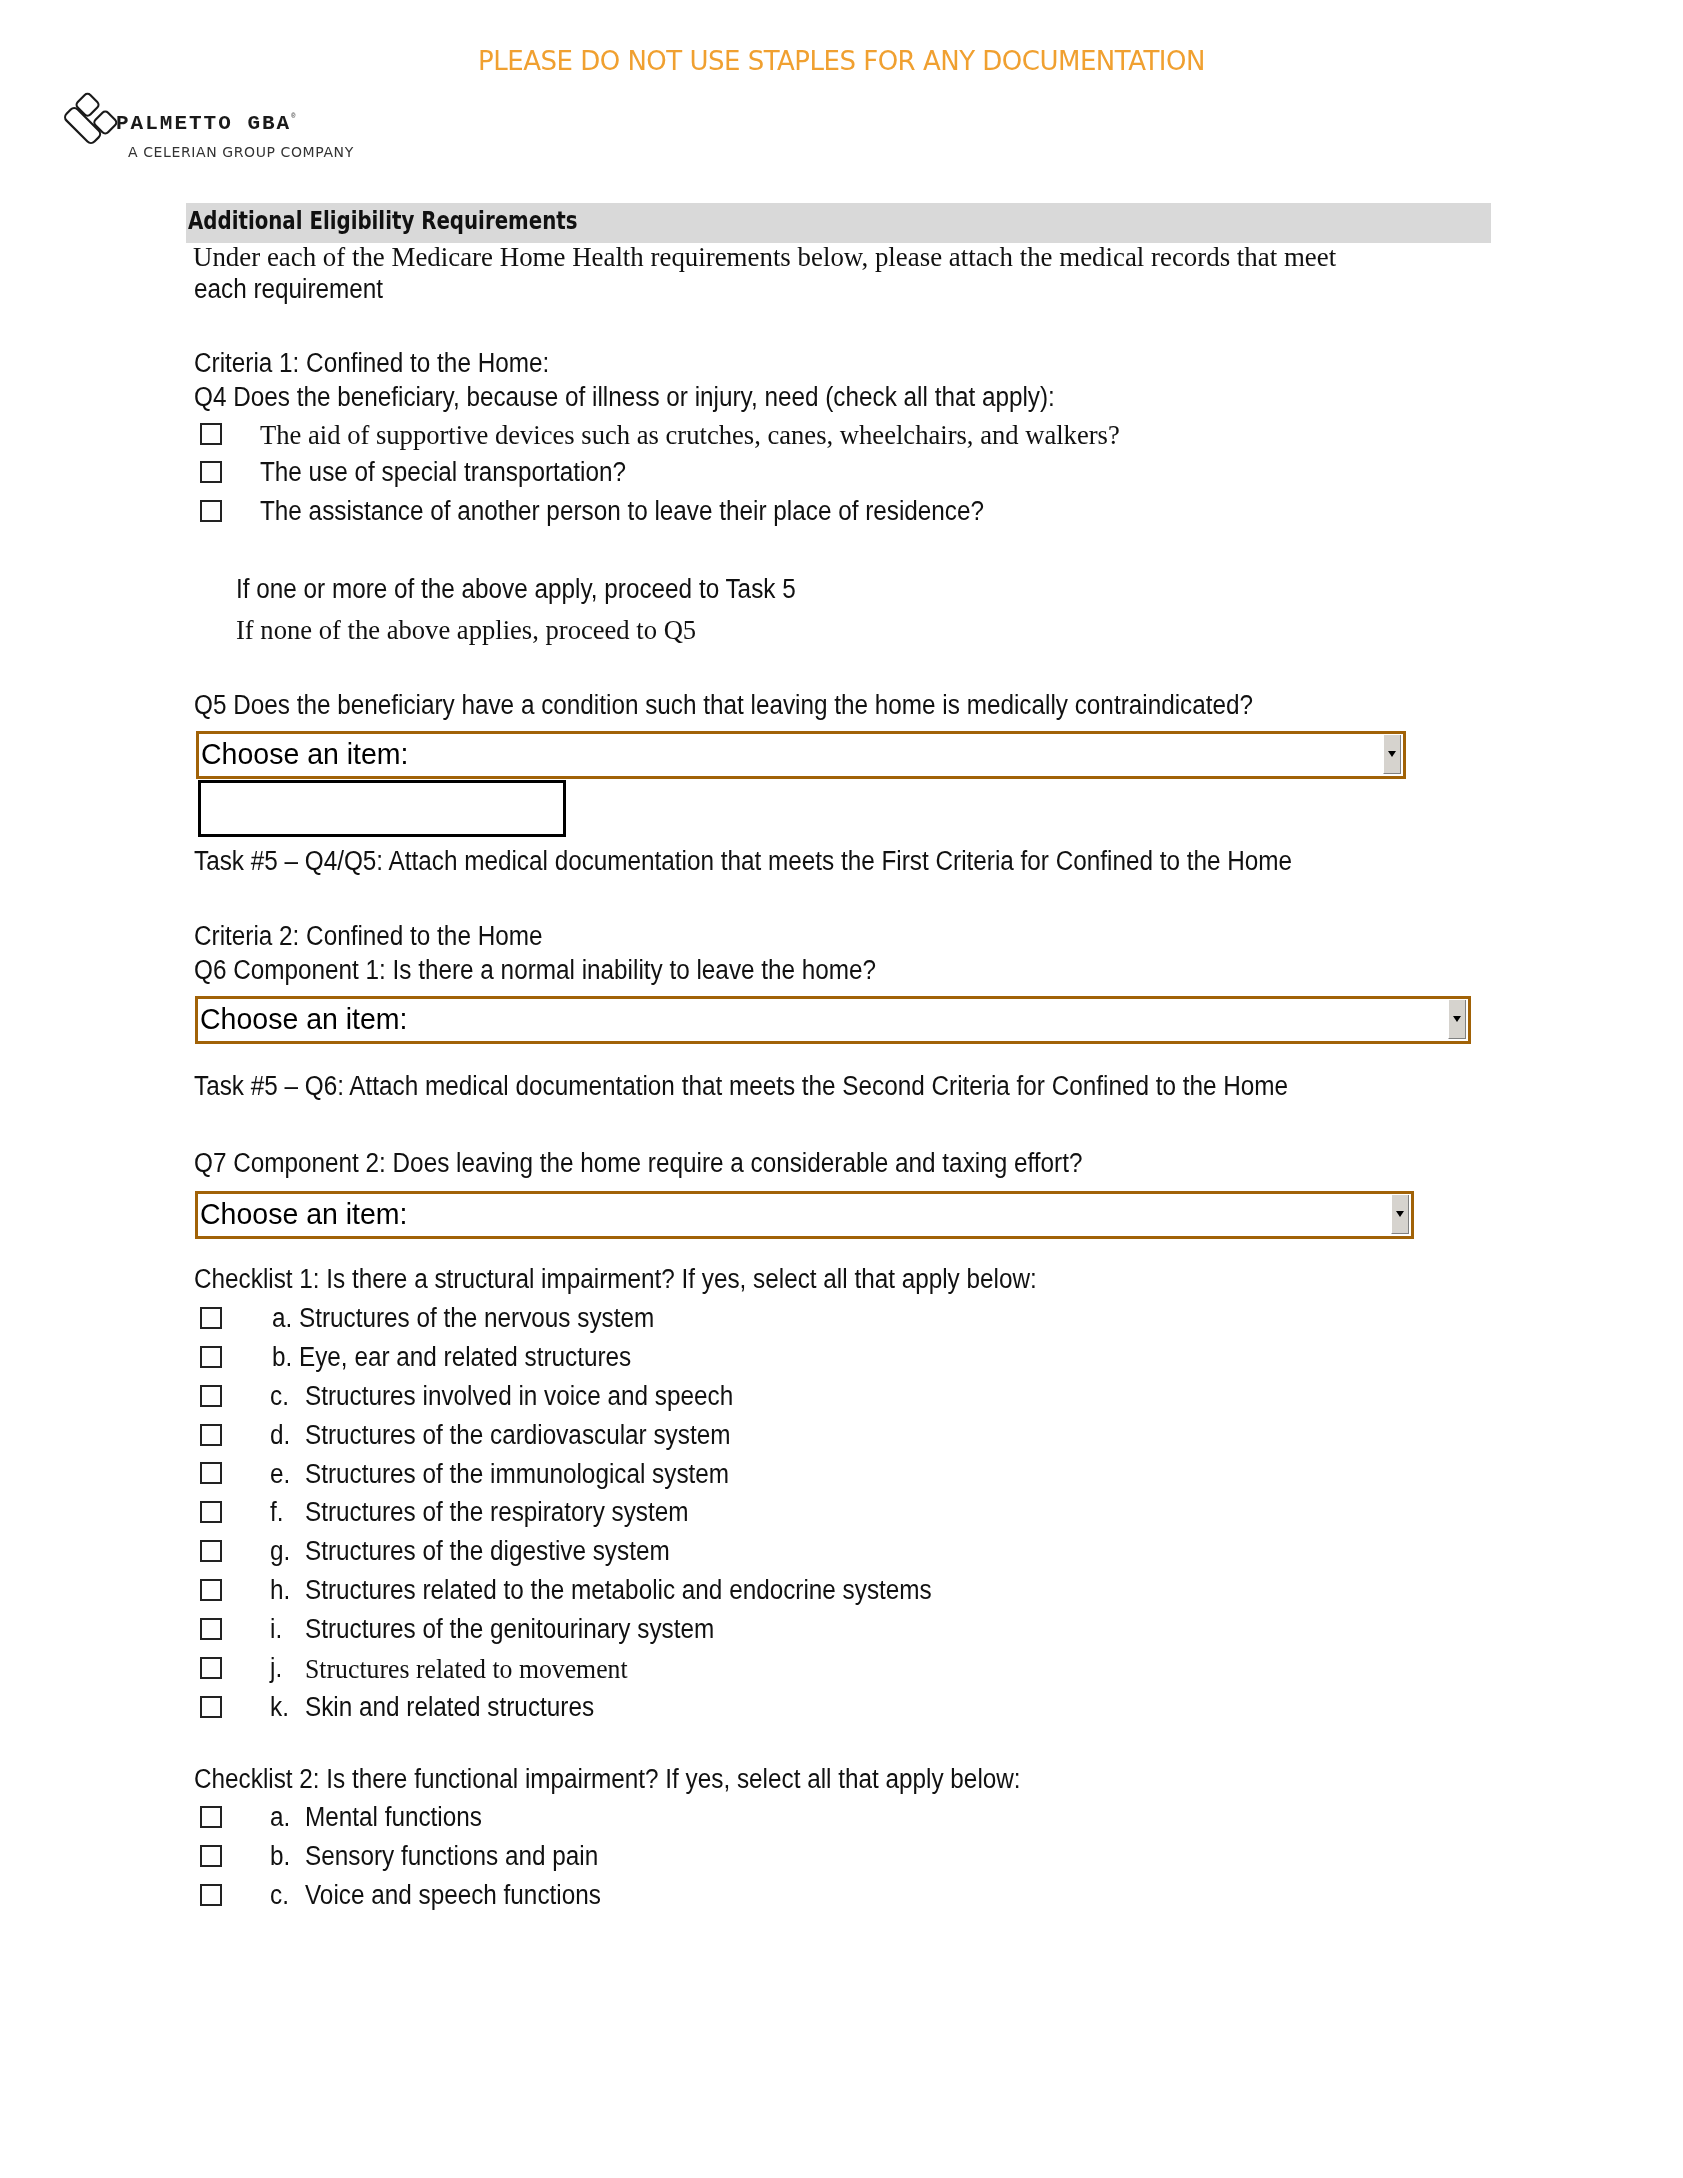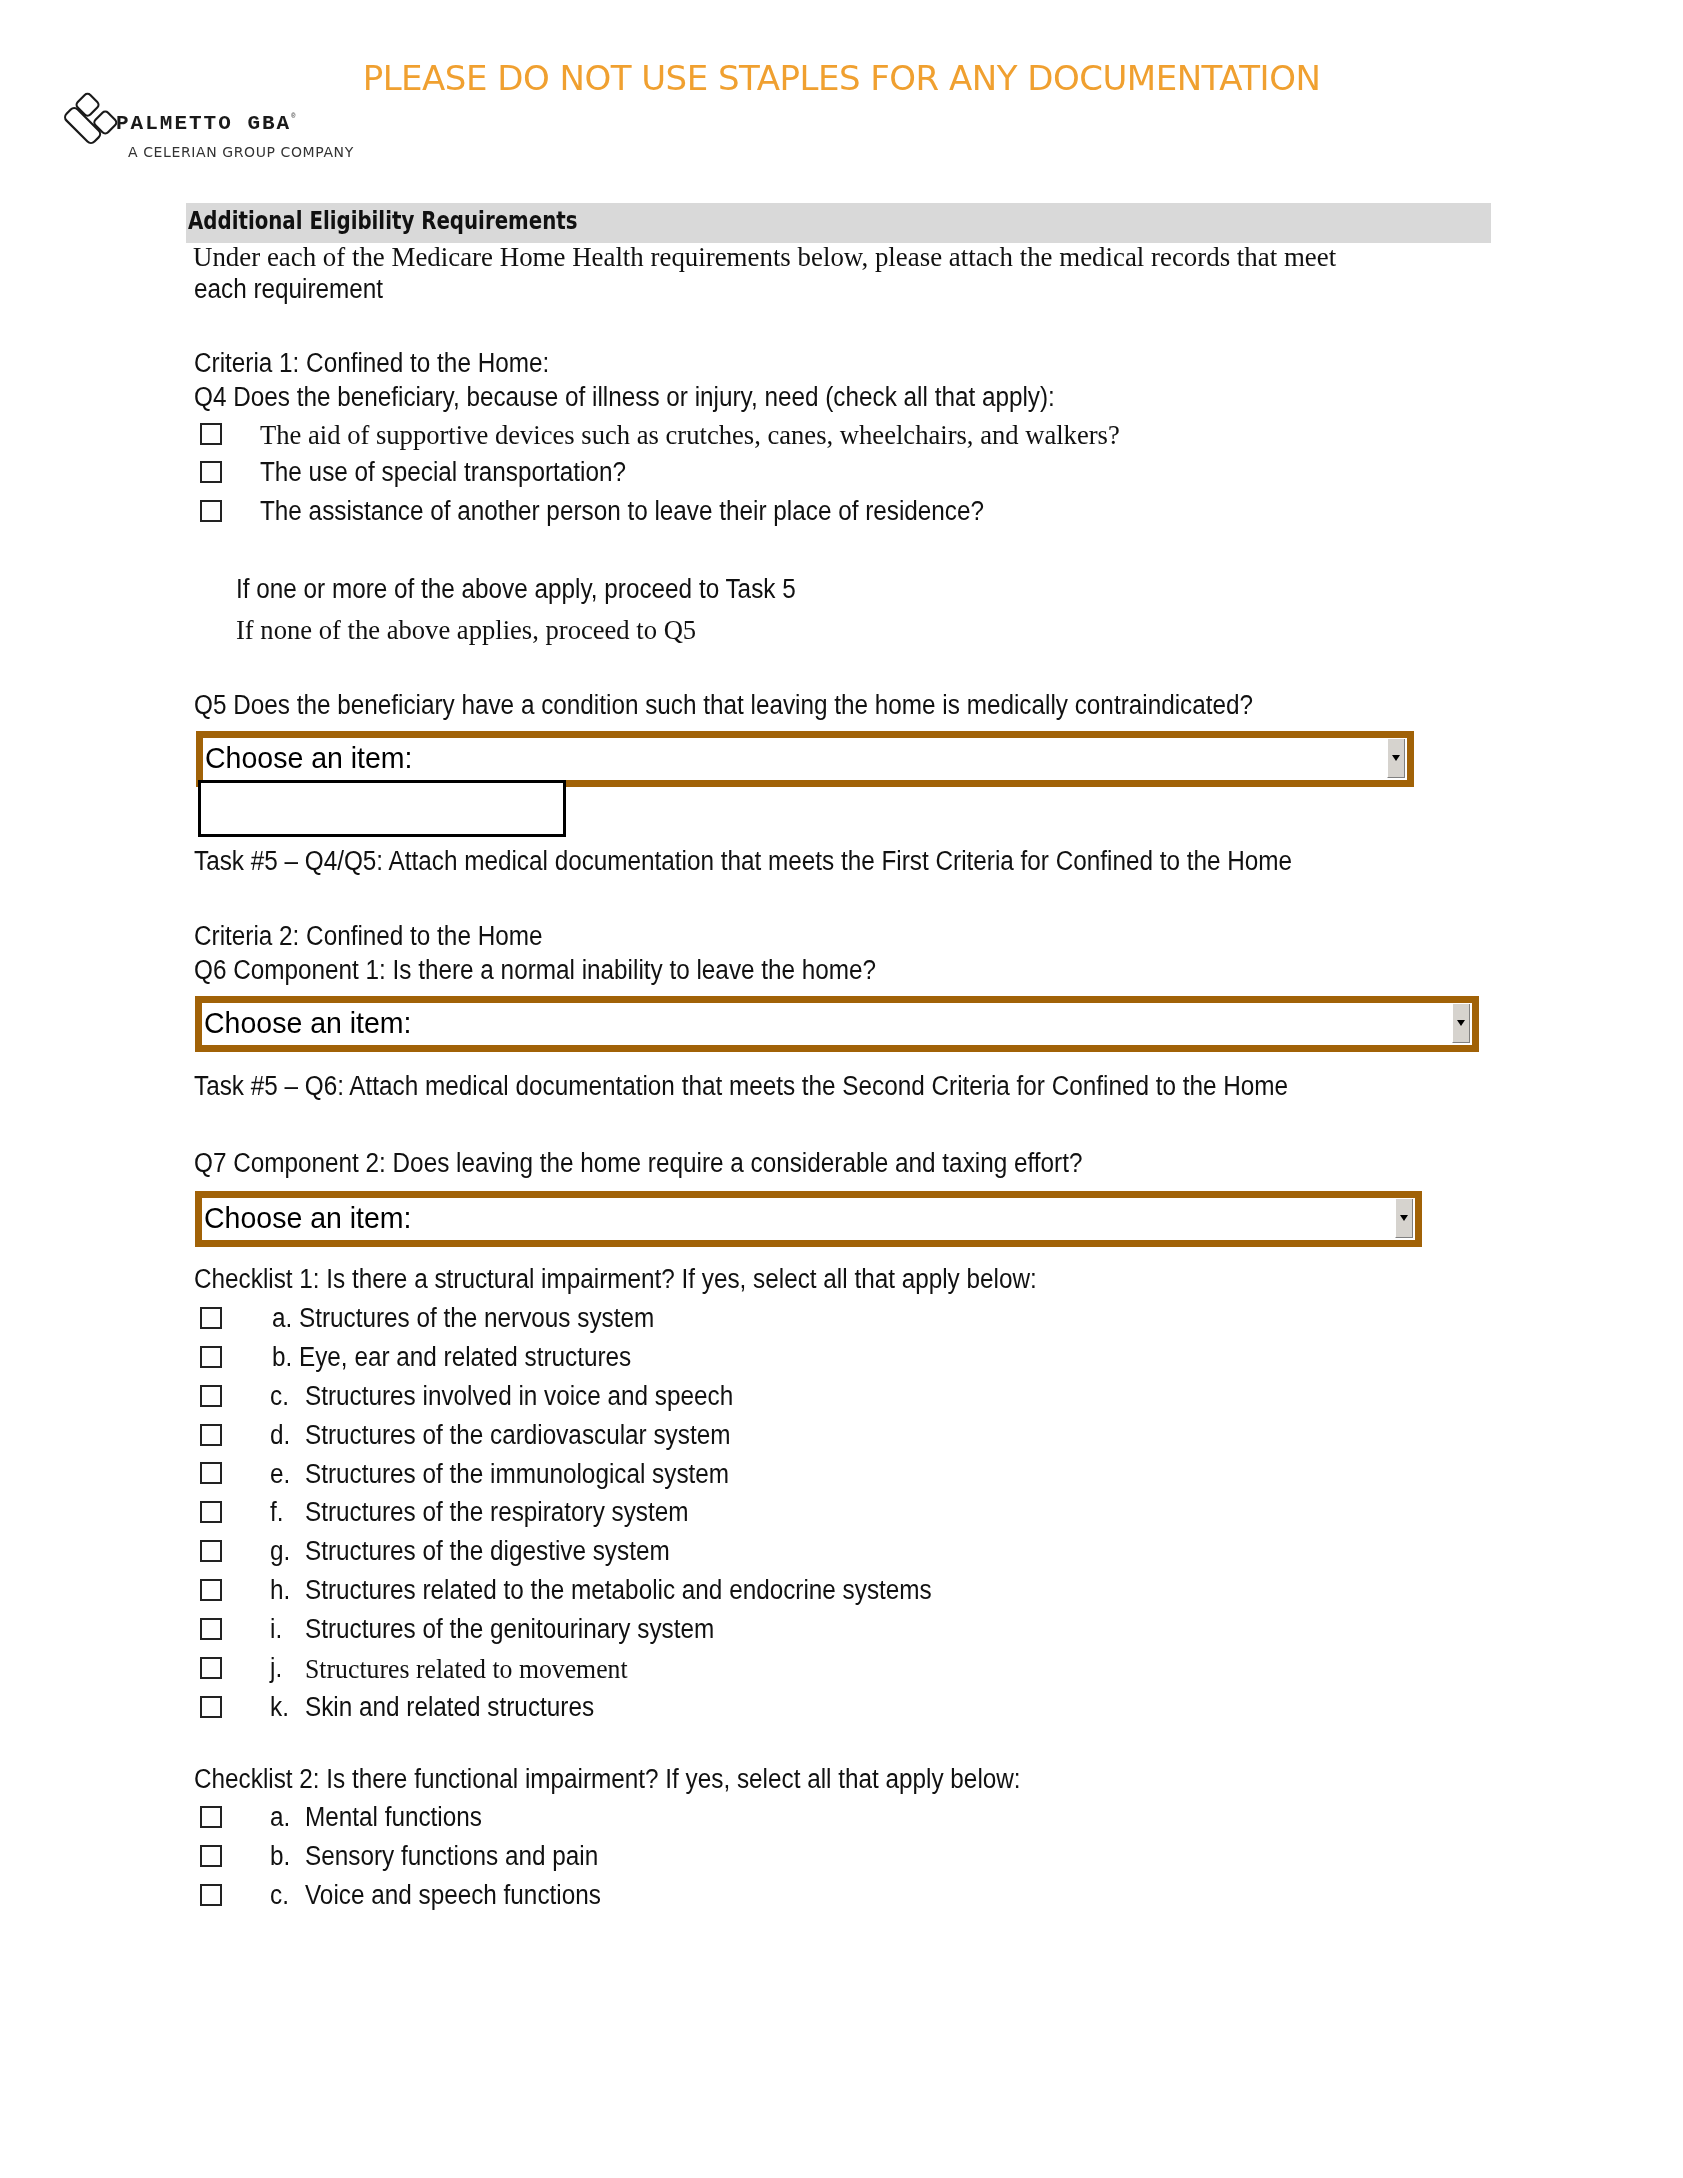--- a/index.html
+++ b/index.html
@@ -1,35 +1,35 @@
 <!DOCTYPE html>
 <html><head>
 <meta charset="utf-8">
 <style>
   html, body { margin: 0; padding: 0; background: #ffffff; }
   body { width: 1683px; height: 2178px; position: relative; overflow: hidden;
          font-family: "Liberation Sans", sans-serif; color: #111; }
   .abs { position: absolute; white-space: nowrap; }
   .banner { left: 0; width: 1683px; top: 46px; text-align: center; color: #f0a030;
-            font-family: "DejaVu Sans", sans-serif; font-size: 34px; letter-spacing: -0.5px; margin-top: 12px; }
+            font-family: "DejaVu Sans", sans-serif; font-size: 26px; letter-spacing: -0.5px; }
   .logo { left: 55px; top: 92px; width: 337px; height: 74px; }
   .logo svg { position: absolute; left: 0; top: 0; }
   .logo-name { position: absolute; left: 61px; top: 20px; font-size: 21px; font-weight: bold;
                letter-spacing: 2px; color: #1a1a1a; font-family: Liberation Mono, monospace; }
   .logo-reg { font-size: 7px; vertical-align: top; color: #666; letter-spacing: 0; }
   .logo-sub { position: absolute; left: 73px; top: 52px; font-size: 14px; color: #333;
               letter-spacing: 0.6px; font-family: "DejaVu Sans", sans-serif; }
   .section-bar { left: 186px; top: 203px; width: 1305px; height: 40px; background: #d9d9d9; }
   .section-title { left: 188px; top: 206px; font-size: 25px; font-weight: bold;
                    font-family: "DejaVu Sans Condensed", "DejaVu Sans", sans-serif; transform: scaleX(0.88); transform-origin: left; }
   .serif { font-family: "Liberation Serif", serif; }
   .body { font-size: 27px; }
   .cond { font-family: "Liberation Sans Narrow", "Liberation Sans", sans-serif; font-size: 27px; transform: scaleX(0.9); transform-origin: left; }
   .cb { position: absolute; width: 18px; height: 18px; border: 2px solid #222; background: #fff; }
-  .dropdown { position: absolute; border: 7px solid #a16207; background: #fff; height: 42px; }
+  .dropdown { position: absolute; border: 3px solid #a16207; background: #fff; height: 42px; }
   .dropdown .val { position: absolute; left: 2px; top: 3px; font-size: 30px; color: #000;
                    font-family: "Liberation Sans", sans-serif; transform: scaleX(0.95); transform-origin: left; }
   .dropdown .arrow { position: absolute; right: 2px; top: 1px; width: 16px; height: 38px; background: #d6d3ce;
                      border-left: 1px solid #fff; border-right: 1px solid #808080; border-bottom: 1px solid #808080; }
   .dropdown .arrow::after { content: ""; position: absolute; left: 4px; top: 16px;
                      border-left: 4px solid transparent; border-right: 4px solid transparent; border-top: 6px solid #000; }
   .smallbox { position: absolute; left: 198px; top: 780px; width: 362px; height: 51px; border: 3px solid #000; background: #fff; }
 </style>
 </head>
 <body>

